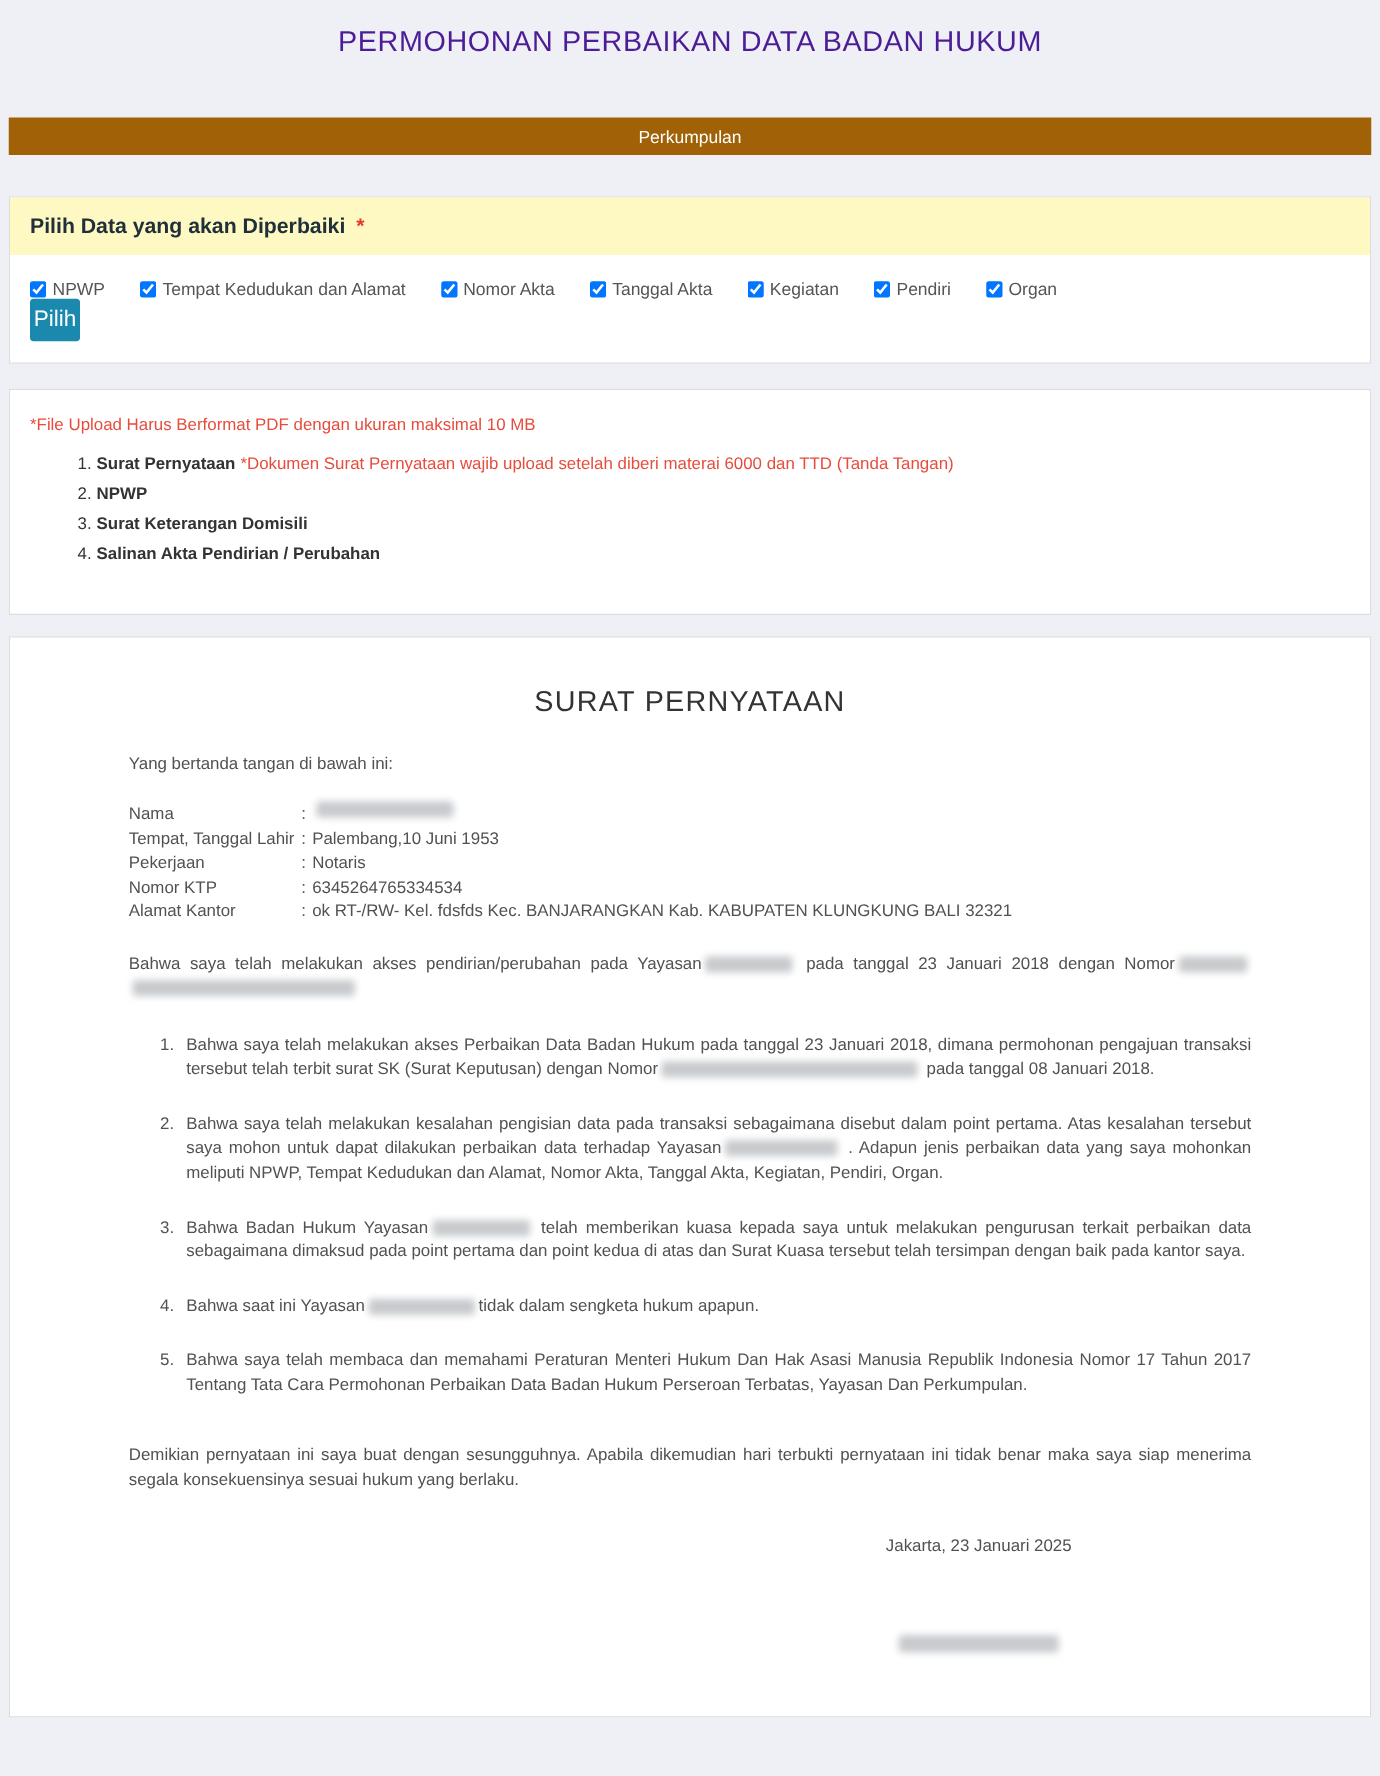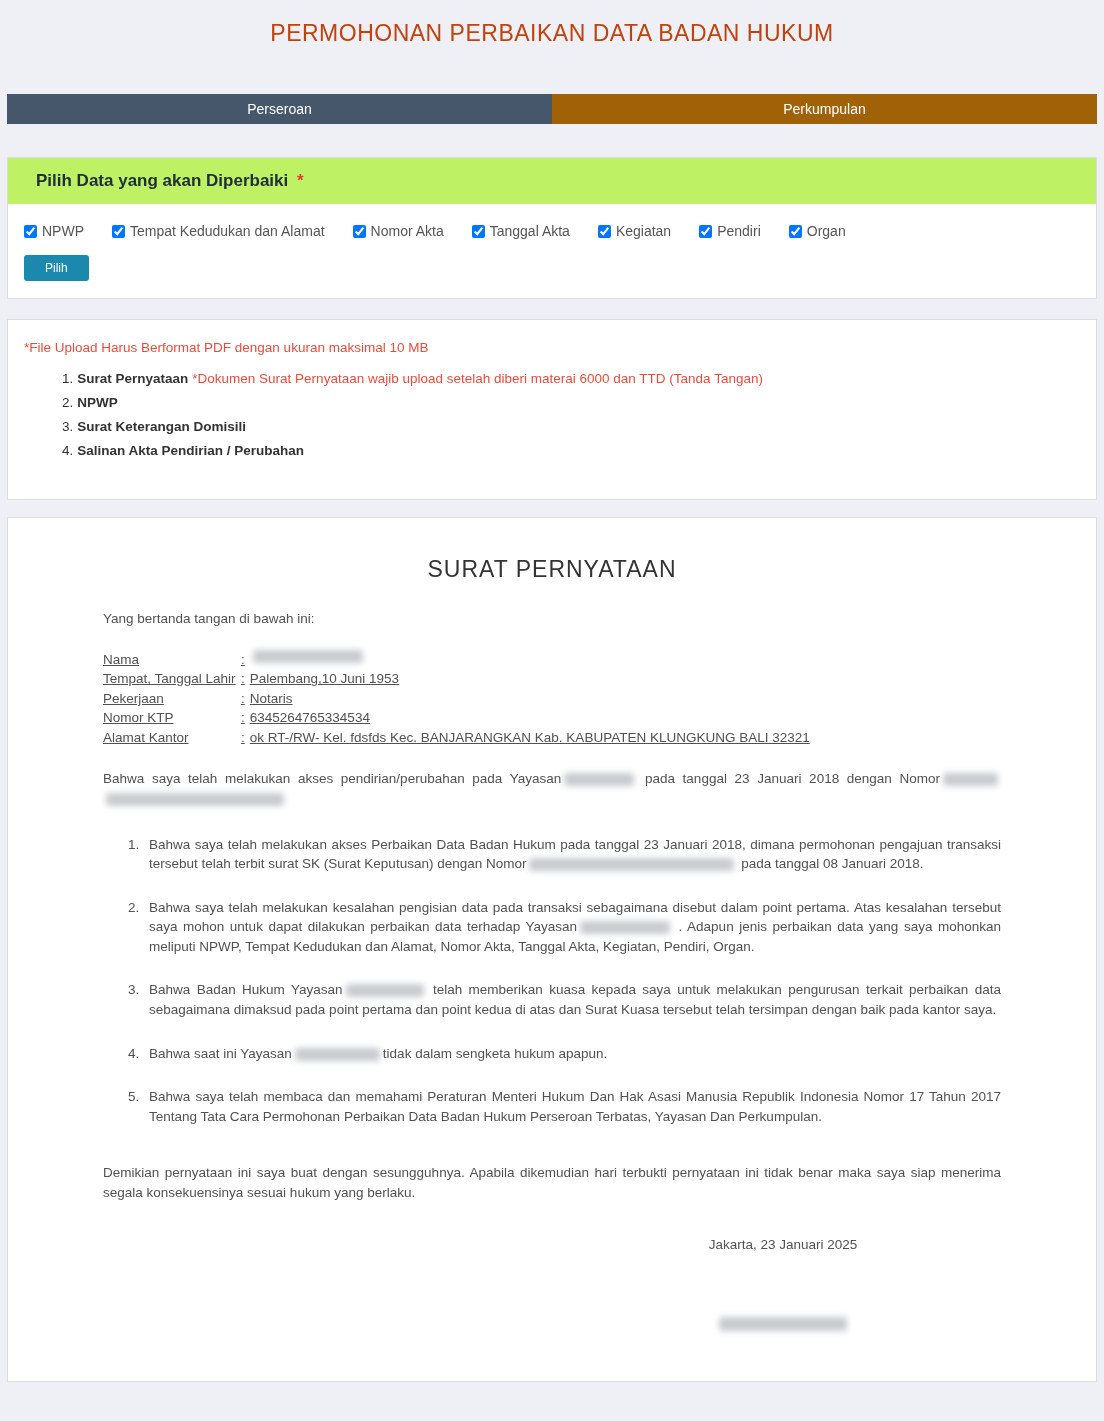--- a/index.html
+++ b/index.html
@@ -8,71 +8,71 @@
     width:1104px; min-height:1421px;
     background:#eef0f5;
     font-family:"Liberation Sans", sans-serif;
     color:#333;
   }
   .page { width:1104px; position:relative; padding-bottom:12px; }
 
   
   .page-title {
     margin:20px 0 0; text-align:center;
-    font-size:23px; font-weight:400; color:#c2410c; letter-spacing:.5px;
+    font-size:23px; font-weight:400; color:#4c1d95; letter-spacing:.5px;
   }
 
   
   .tabbar { display:flex; margin:47px 7px 0; height:30px; }
   .tab {
     flex:1; display:flex; align-items:center; justify-content:center;
     color:#fff; font-size:14px; cursor:pointer;
   }
 
   
   .panel { margin:0 7px; background:#fff; border:1px solid #ddd; }
   .panel-head {
-    background:#bef264; padding:13px 28px;
+    background:#fef9c3; padding:13px 16px;
     font-size:17px; font-weight:bold; color:#20303b;
   }
   .req { color:#e8382e; margin-left:4px; }
   .panel-body { padding:19px 16px 17px; }
 
   .p-pilih { margin-top:33px; }
   .cb-row { display:flex; gap:28px; font-size:14px; color:#555; align-items:center; }
   .cb { display:flex; align-items:center; cursor:pointer; }
   .cb input { margin:0 5px 0 0; width:13px; height:13px; }
   .btn {
     border:none; border-radius:3px; color:#fff; font-size:14px;
     font-family:"Liberation Sans", sans-serif; cursor:pointer;
     padding:7px 13px; line-height:1.2;
   }
   .btn-blue  { background:#1b89ae; }
-  .btn-pilih { margin-top:16px; font-size:12px; padding:6px 21px; }
+  .btn-pilih { font-size:18px; padding:6px 3px; }
 
   .p-dokumen { margin-top:20px; }
   .p-dokumen .panel-body { padding:20px 16px 32px; font-size:13.5px; }
   .red { color:#e74c3c; }
   .note { margin:0 0 16px; }
   .req-list { list-style:none; margin:0; padding:0 0 0 38px; }
   .req-list li { display:flex; margin-bottom:9px; line-height:15px; }
   .req-list .num { flex:none; margin-right:4px; }
   .req-list b { color:#333; }
   .req-list .item-note { margin-left:4px; }
 
   
   .p-doc { margin-top:17px; padding:38px 0 48px; }
   .doc-title {
     margin:0 0 26px; text-align:center;
     font-size:23px; font-weight:400; color:#333; letter-spacing:1px;
   }
   .doc-content { margin:0 95px; font-size:13.5px; color:#515151; line-height:1.45; }
   .doc-content p { margin:0; }
   .opening { margin-bottom:21px !important; }
-  .identity { margin-bottom:22px;text-decoration:underline; }
+  .identity { margin-bottom:22px; }
   .id-row { display:flex; line-height:19.5px; }
   .id-label { width:138px; flex:none; }
   .id-colon { flex:none; margin-right:5px; }
   .just { text-align:justify; }
   .points { list-style:none; margin:26px 0 0; padding:0 0 0 25px; }
   .points li { display:flex; margin-bottom:24px; }
   .pt-num { flex:none; width:21px; }
   .pt-body { flex:1; text-align:justify; }
   .closing { margin-top:37px !important; }
 
@@ -86,21 +86,20 @@
   .sign .blur.sig { height:14px; margin-top:49px; }
 </style>
 </head>
 <body>
 
 <div class="page">
 
   <h1 class="page-title">PERMOHONAN PERBAIKAN DATA BADAN HUKUM</h1>
 
   <div class="tabbar">
-      <div class="tab" style="background: rgb(70, 86, 107);">Perseroan</div>
       <div class="tab" style="background: #a16207;">Perkumpulan</div>
     </div>
 
   <section class="panel p-pilih">
     <div class="panel-head">
       <span>Pilih Data yang akan Diperbaiki</span>
       <span class="req">*</span>
     </div>
     <div class="panel-body">
       <div class="cb-row">

